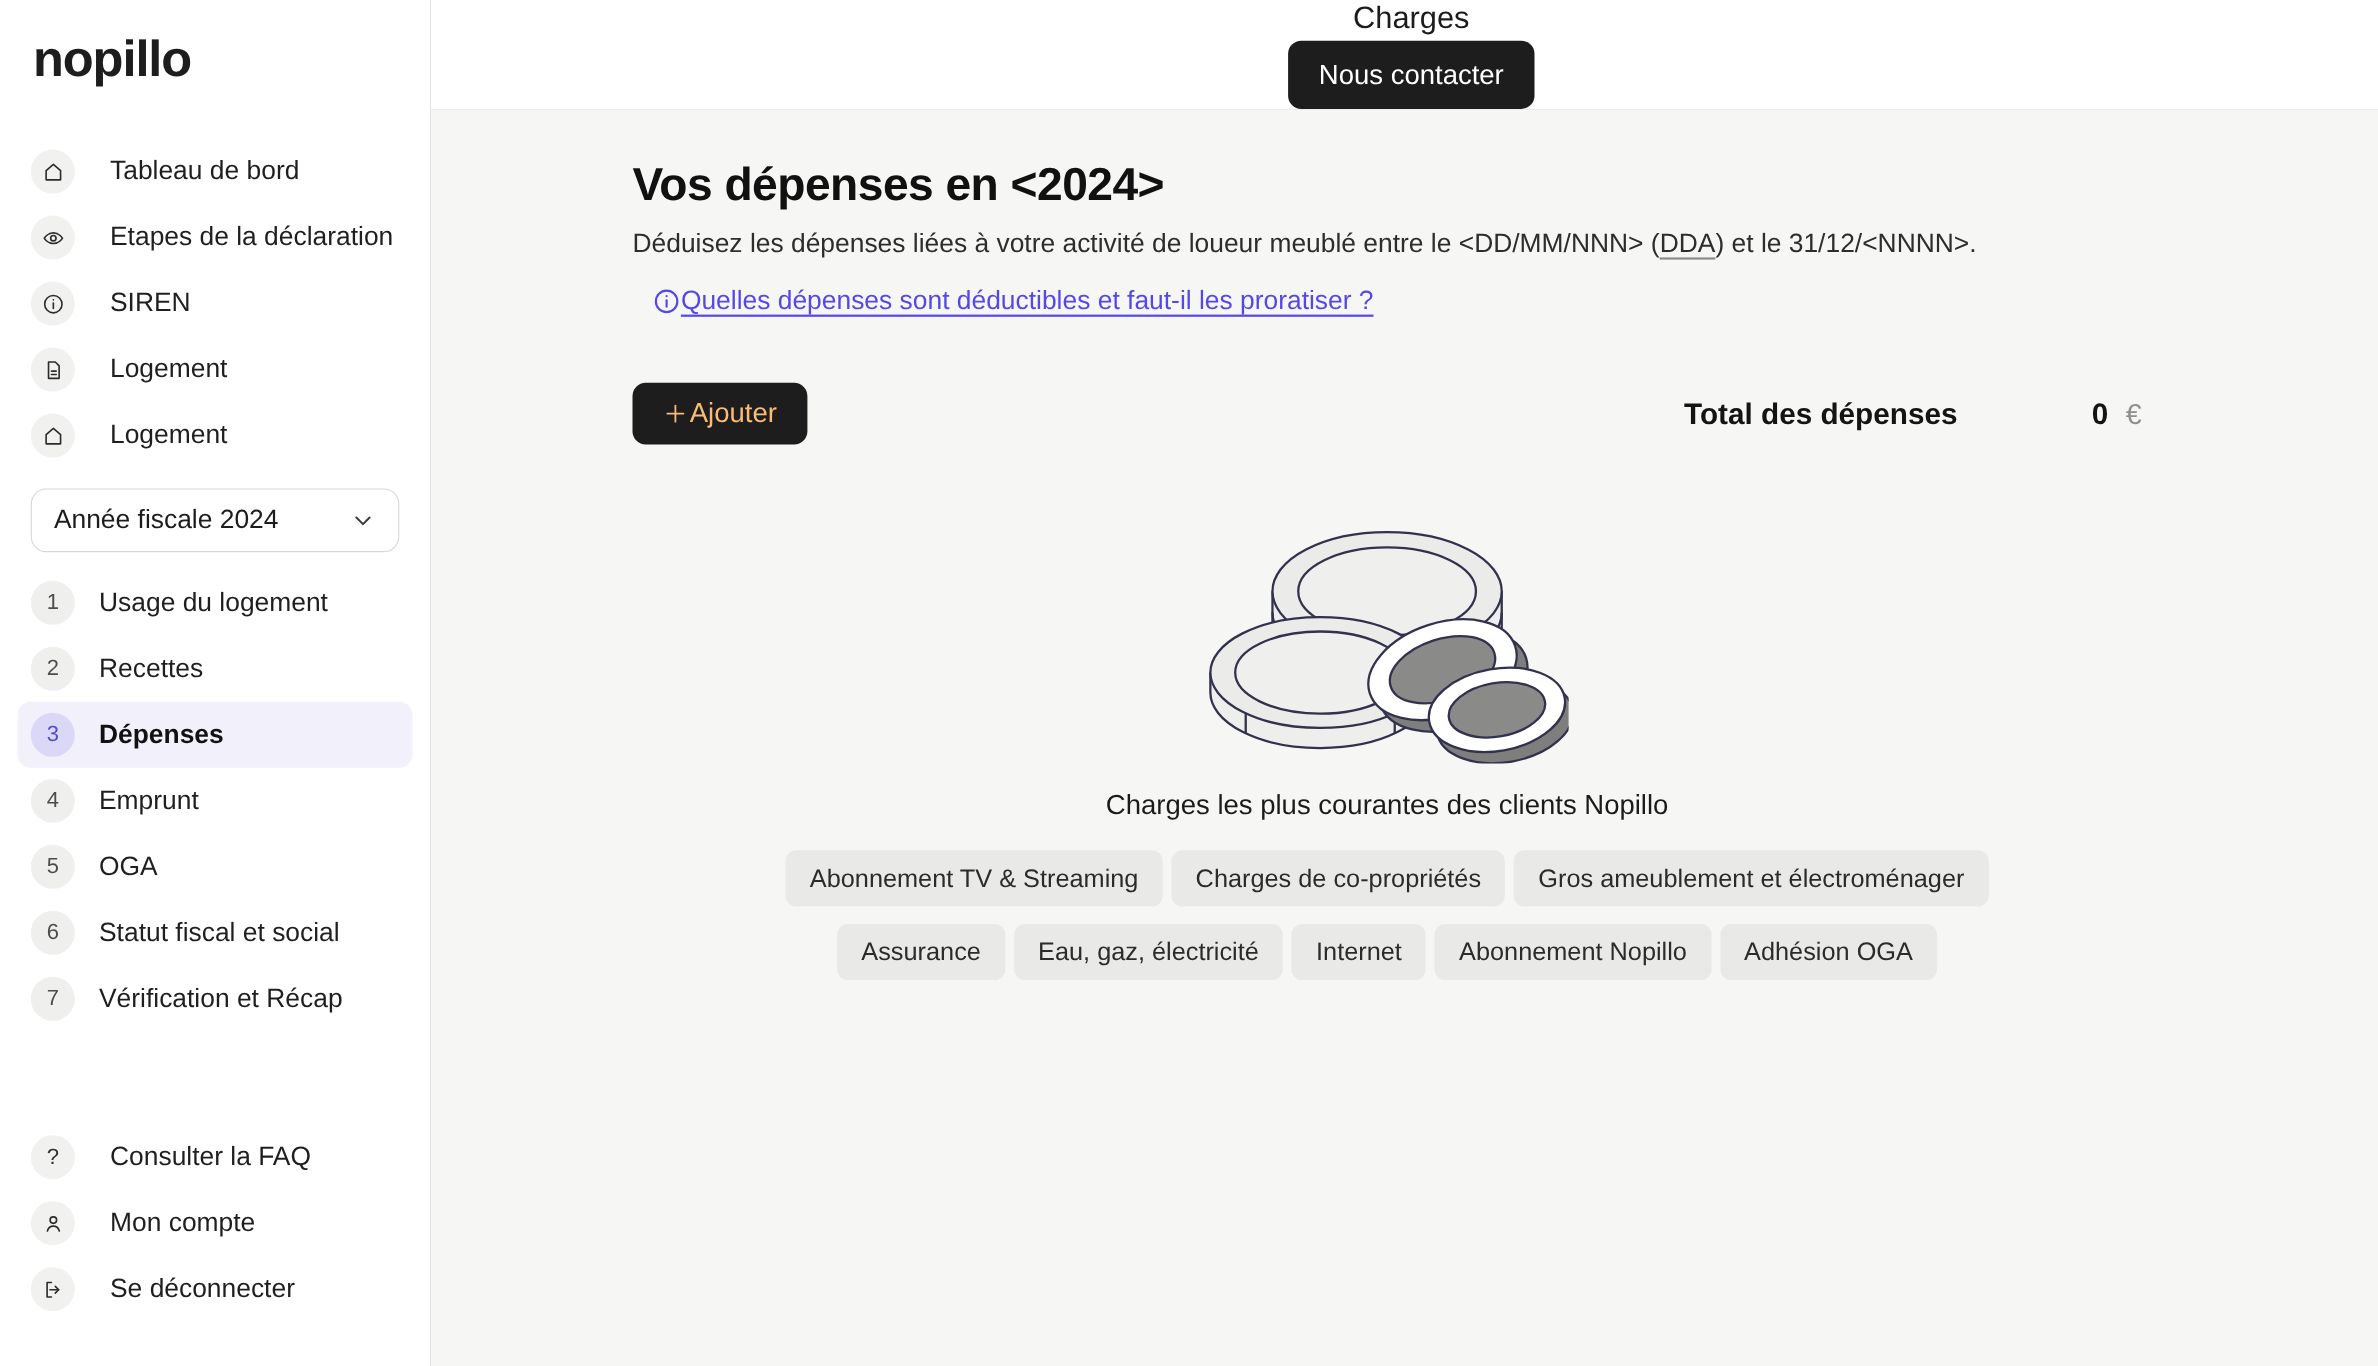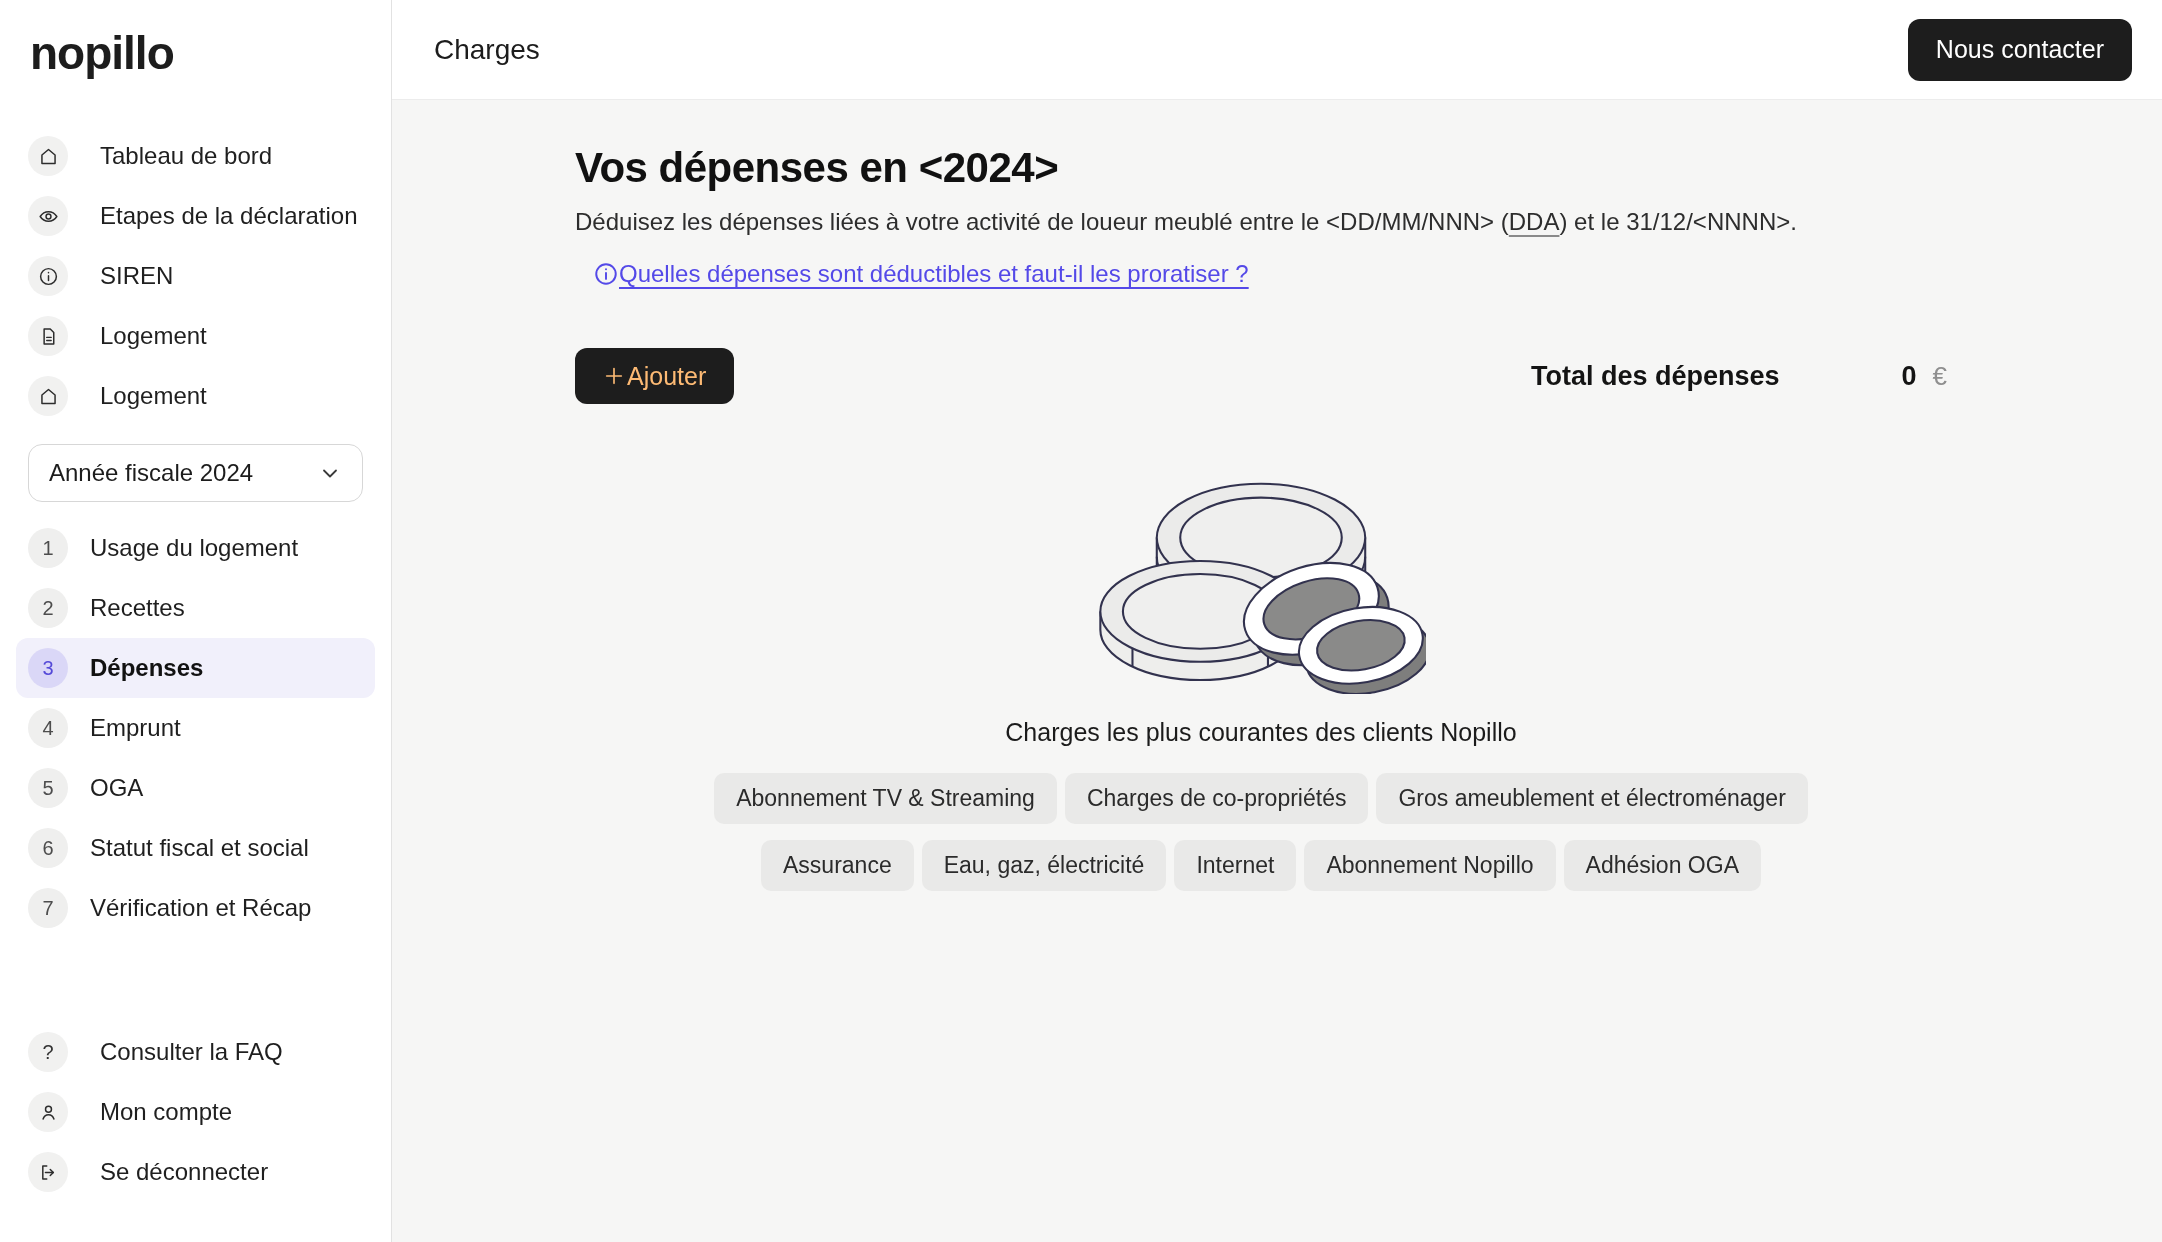--- a/index.html
+++ b/index.html
@@ -65,20 +65,21 @@
   .sidebar-spacer { flex:1; }
   .faq-glyph { font-size:20px; color:#333; }
 
   
   .main { flex:1; height:100%; display:flex; flex-direction:column; }
   .topbar {
     height:100px; min-height:100px;
     background:#ffffff; border-bottom:1px solid #ececec;
     display:flex; align-items:center;
     padding:0 30px 0 42px;
+    flex-direction:column;
   }
   .topbar-title { font-size:28px; font-weight:500; color:#1c1c1c; }
   .topbar-spacer { flex:1; }
   .contact-btn {
     background:#1d1d1d; color:#ffffff;
     border:none; border-radius:12px;
     height:62px; padding:0 28px;
     font-size:25px; font-family:inherit;
     cursor:pointer;
   }

